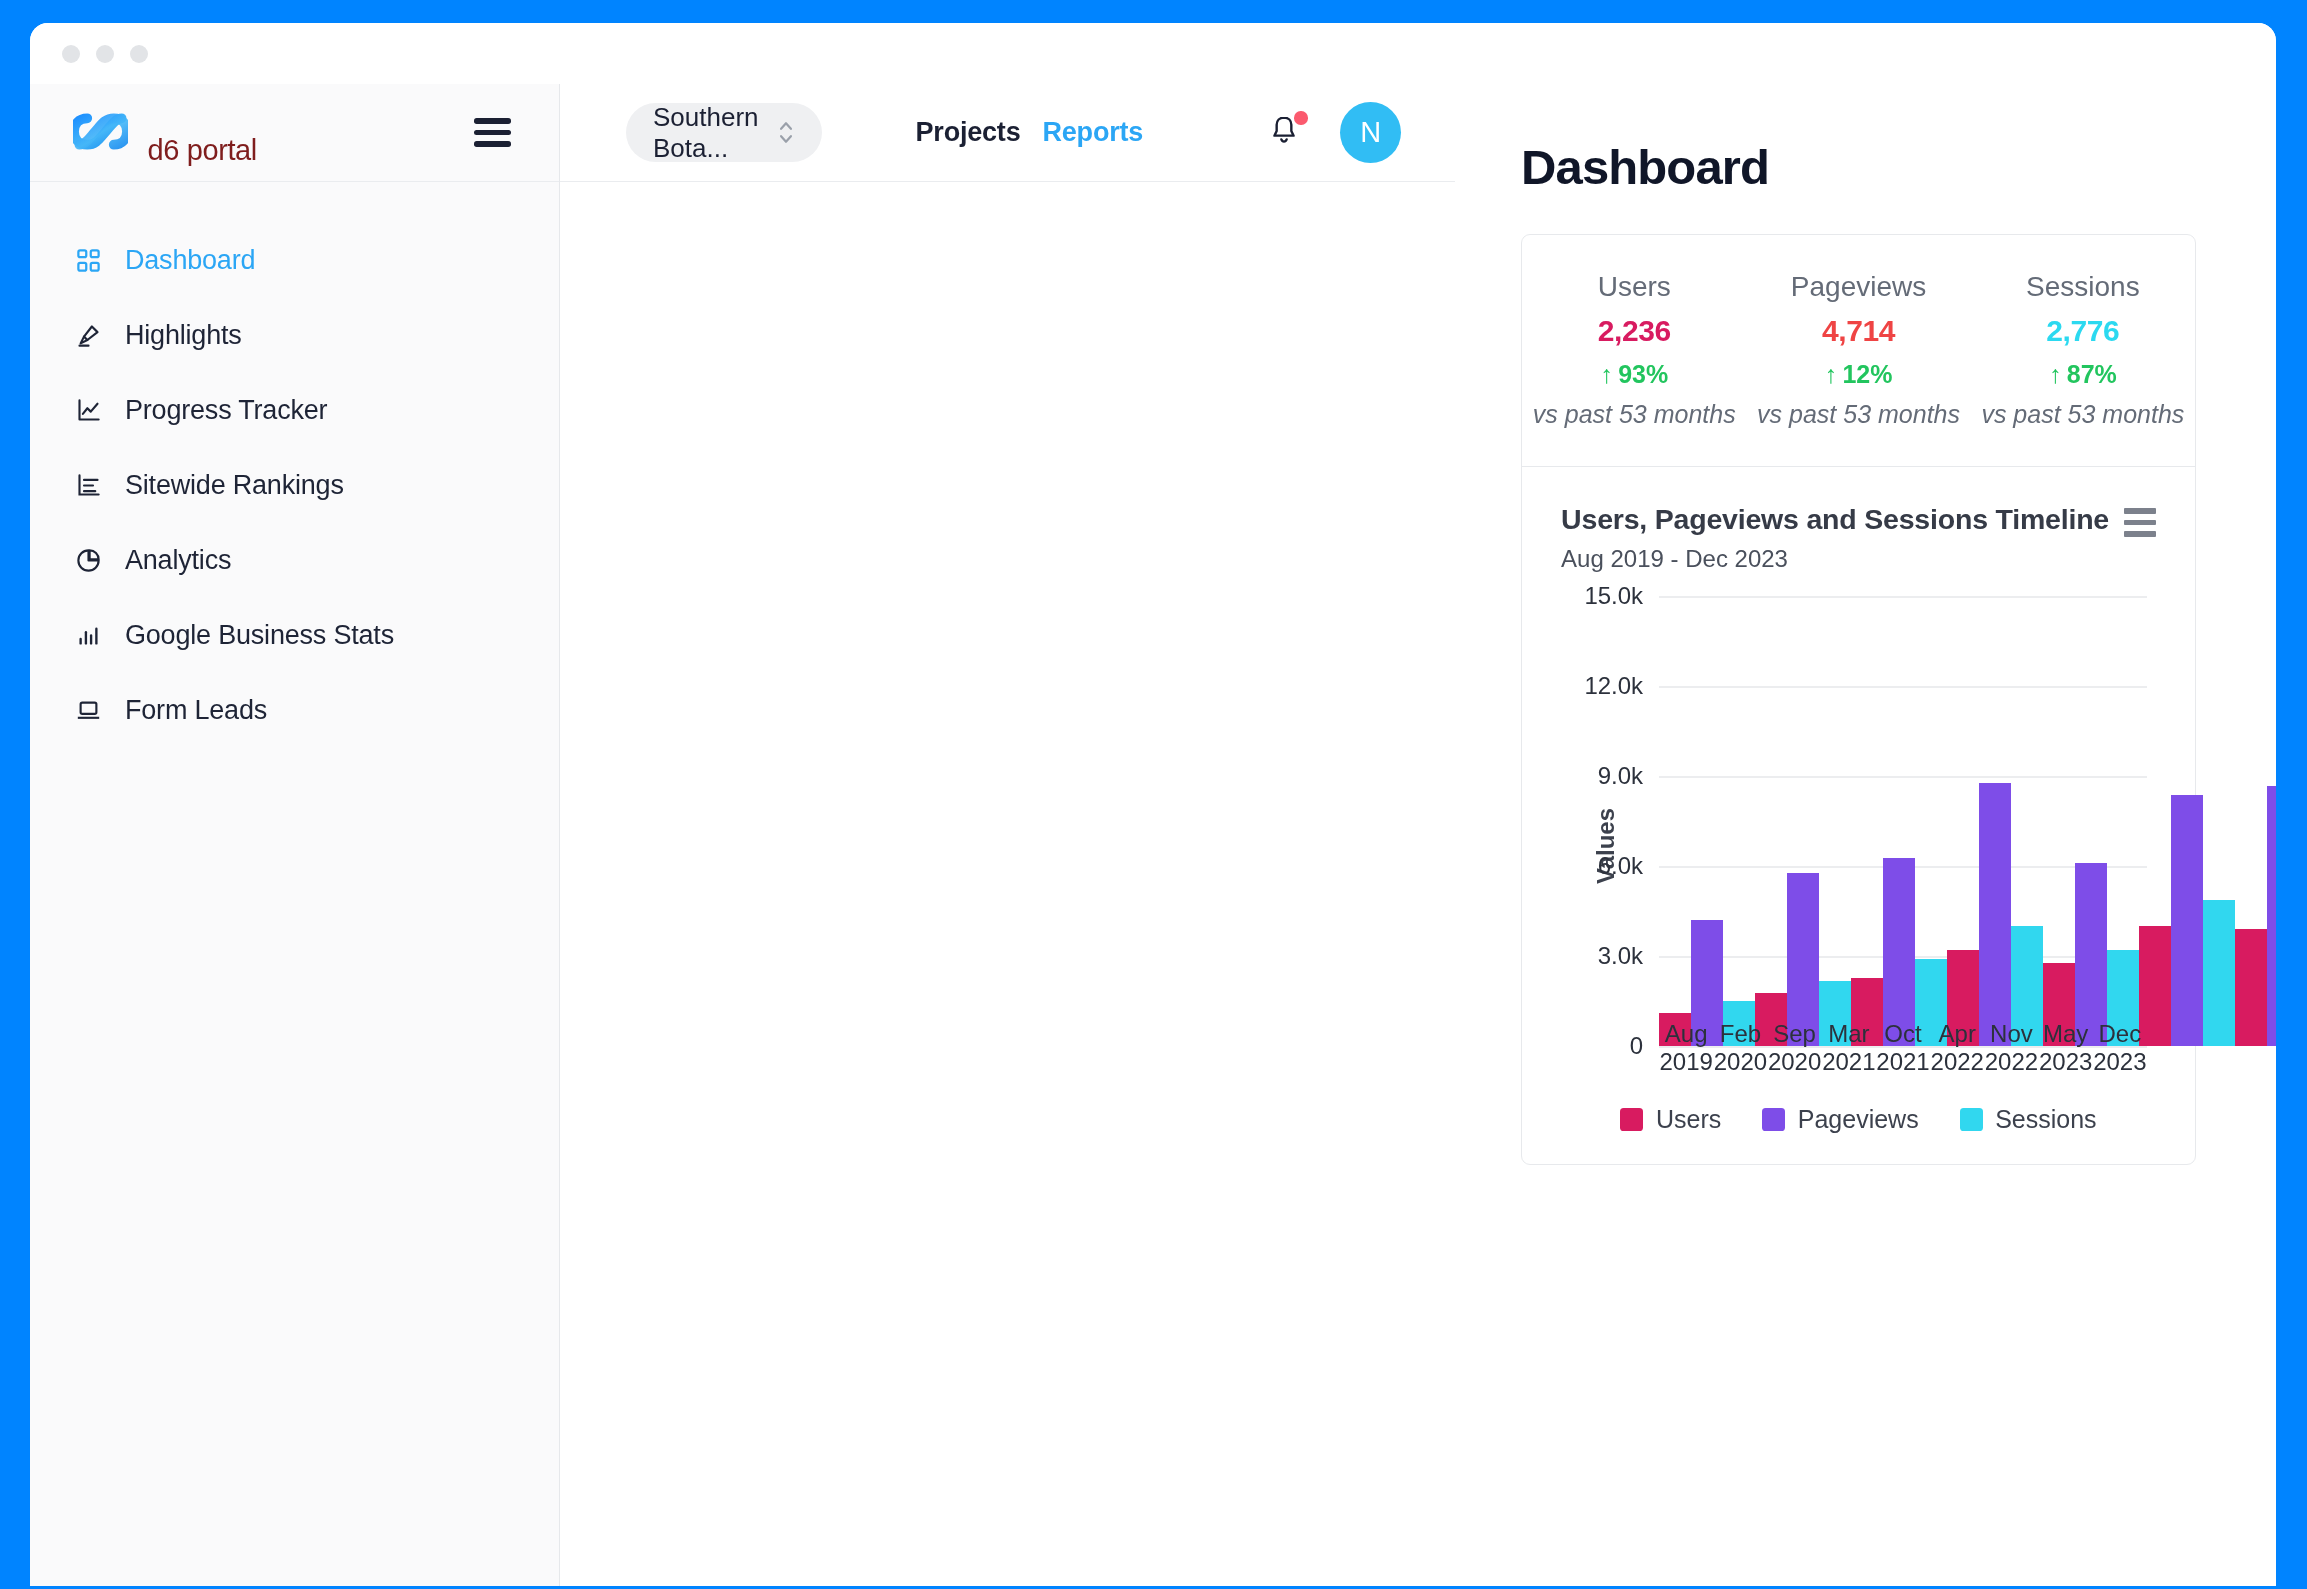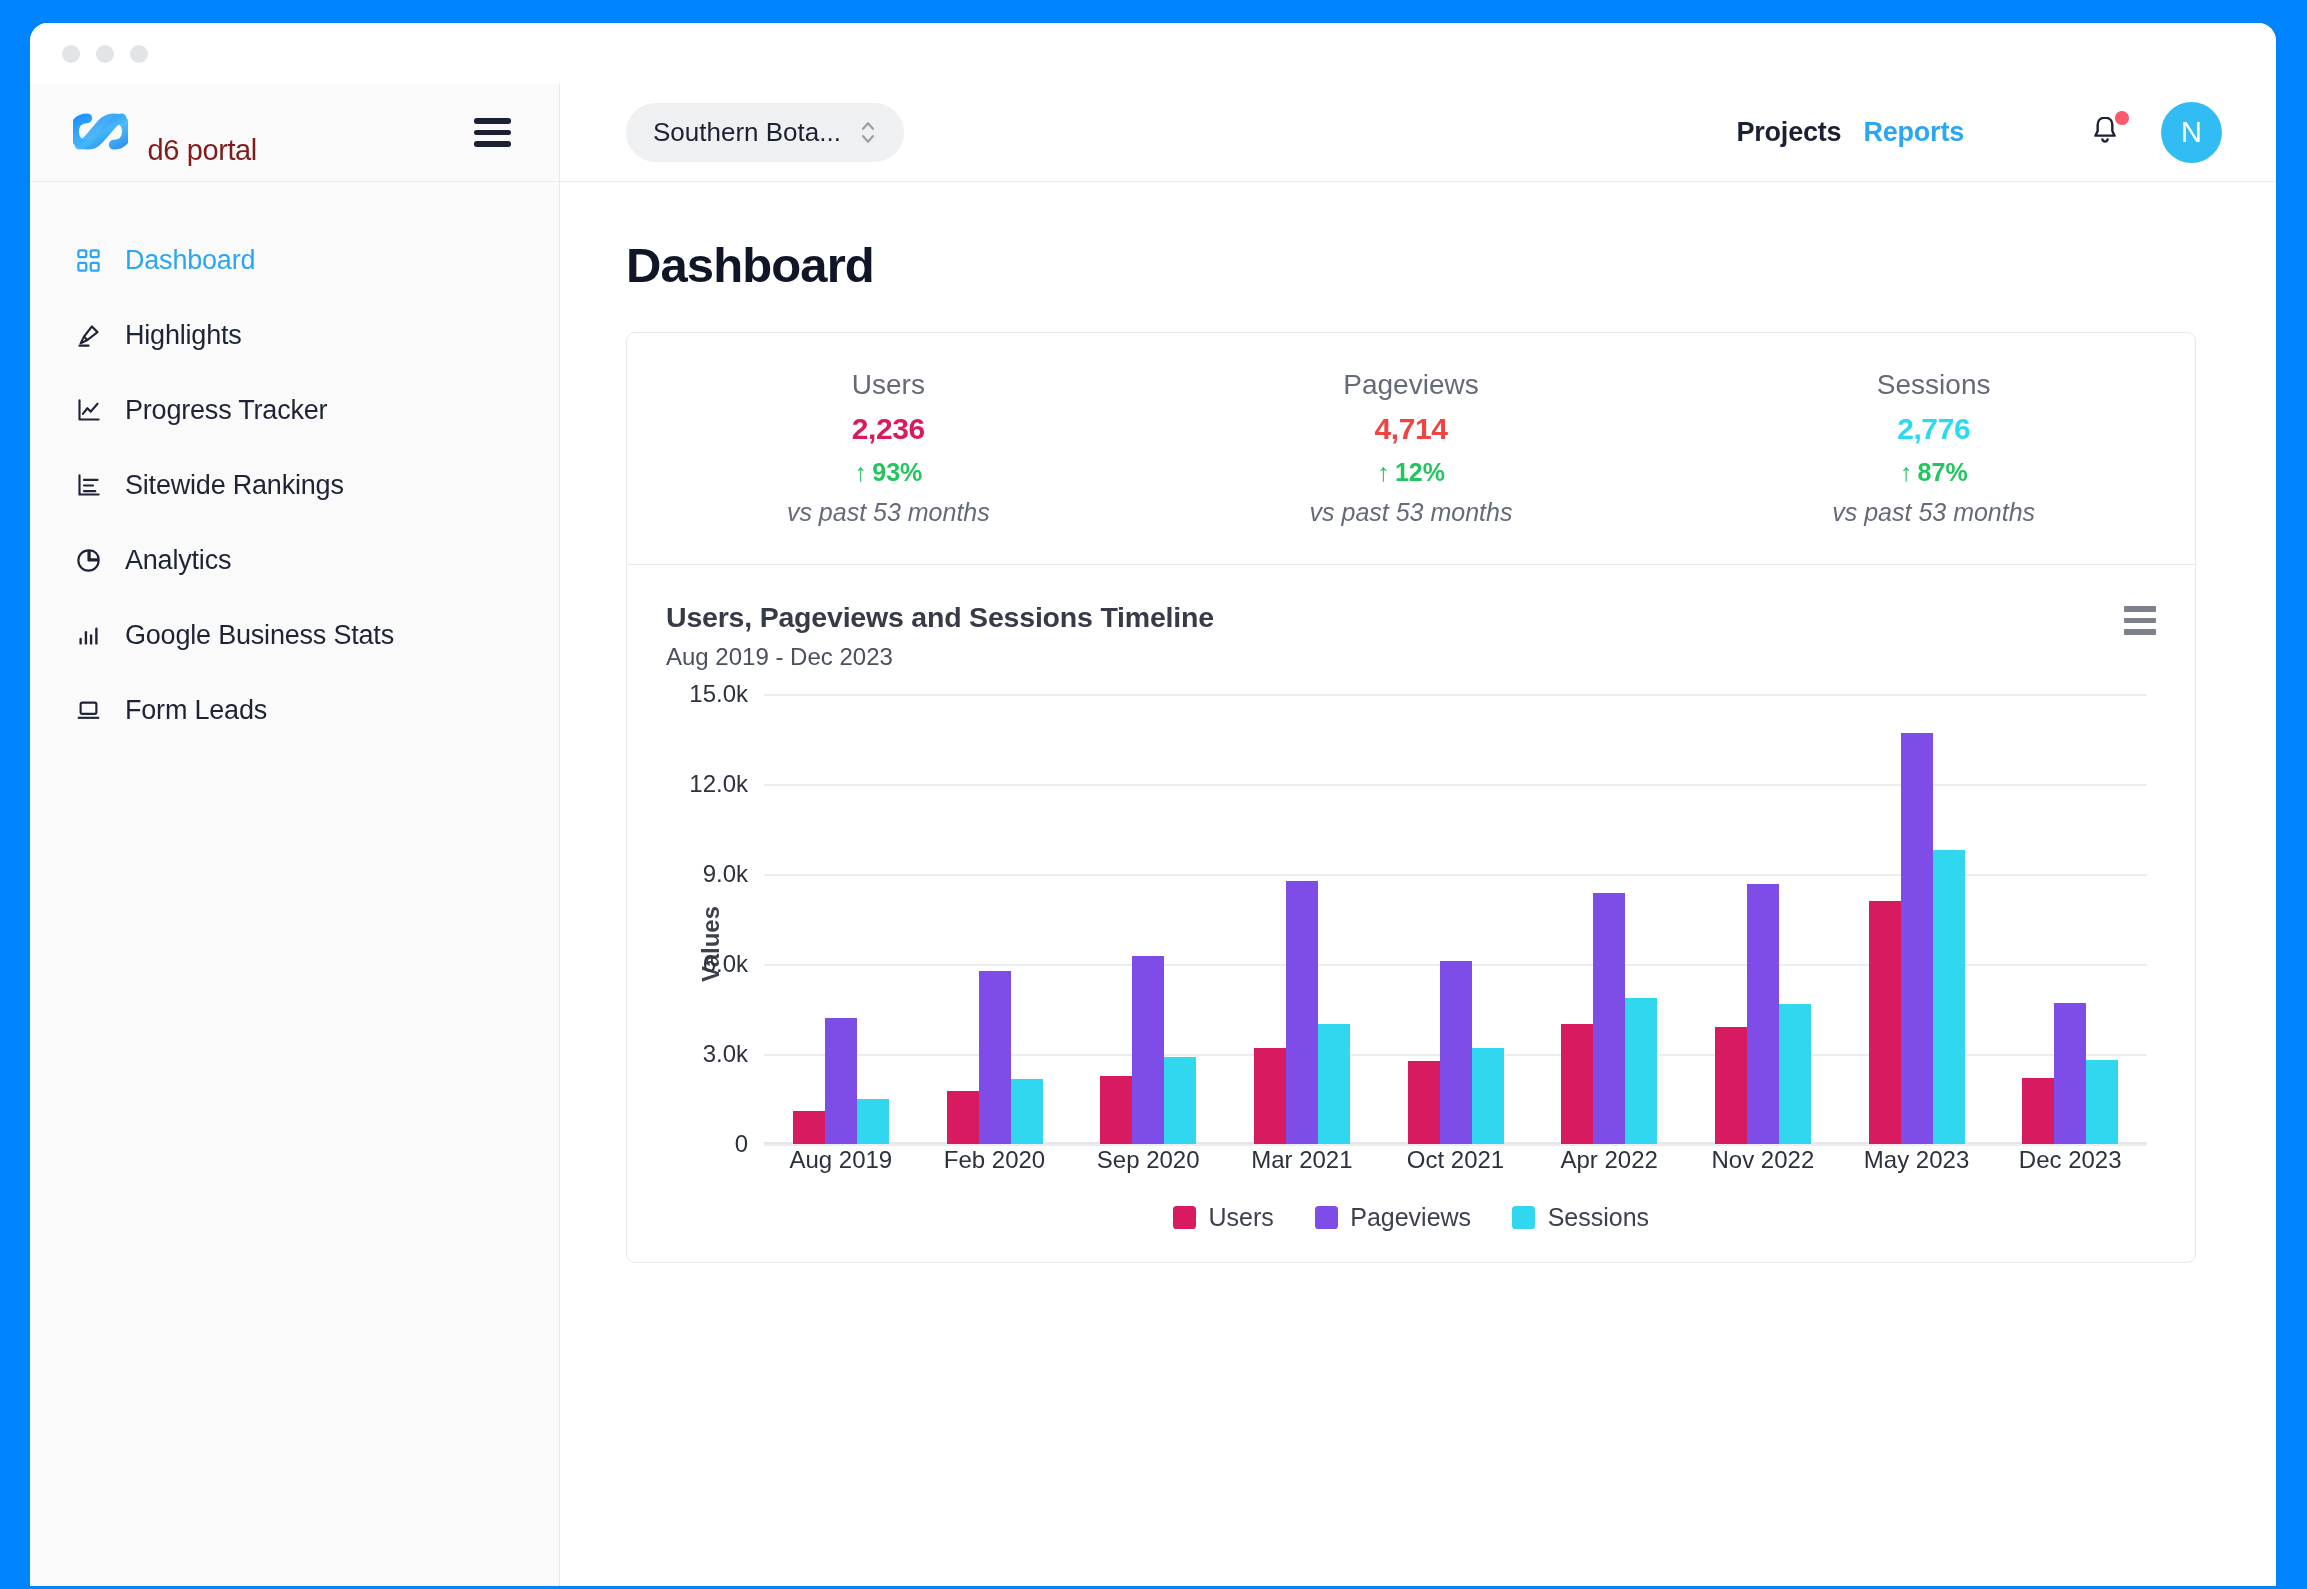--- a/index.html
+++ b/index.html
@@ -63,21 +63,21 @@
     display: flex; align-items: center; gap: 22px;
     padding: 0 43px; height: 75px;
     font-size: 27px; color: #1E2436; cursor: pointer;
     letter-spacing: -0.2px;
   }
   .navitem.active { color: #2BA6F5; }
   .navicon { width: 30px; height: 30px; flex: 0 0 30px; display: flex; align-items: center; justify-content: center; }
   .navicon svg { display: block; }
 
   
-  .main { flex: 1; display: flex; flex-direction: column; min-width: 0; background: #ffffff; }
+  .main { flex: 1; display: flex; flex-direction: row; min-width: 0; background: #ffffff; }
   .topbar {
     height: 98px; flex: 0 0 98px;
     border-bottom: 0.9px solid #EAECEF;
     display: flex; align-items: center;
     padding: 0 54px 0 66px;
     gap: 27px;
   }
   .proj-pill {
     display: flex; align-items: center; gap: 18px;
     background: #EFF0F2; border-radius: 30px;

